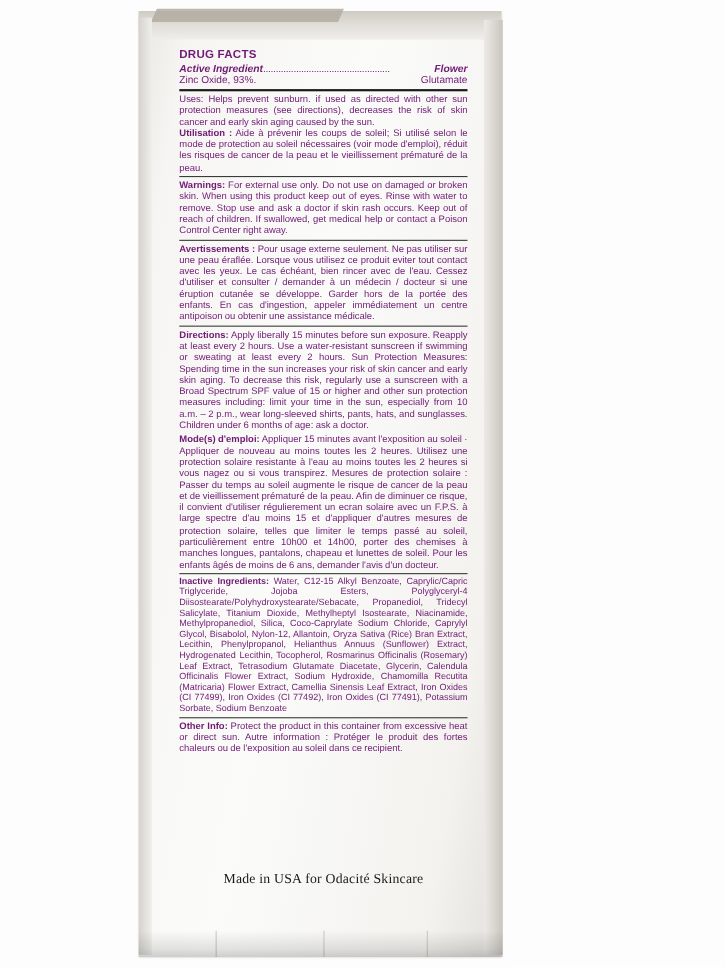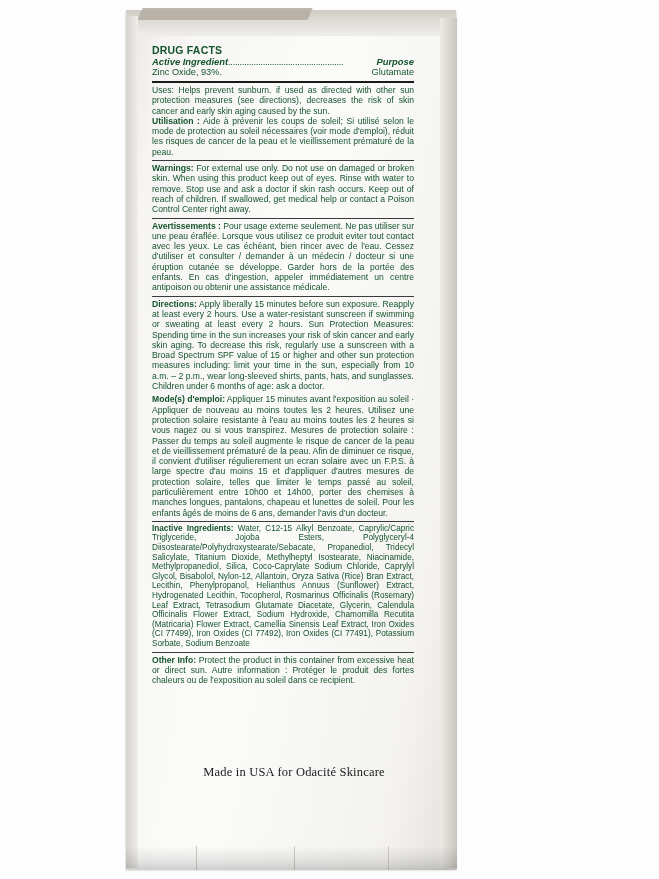--- a/index.html
+++ b/index.html
@@ -82,24 +82,24 @@
     left: 126px;
     top: 846px;
     width: 331px;
     height: 24px;
     background: linear-gradient(180deg, rgba(0,0,0,0.00) 0%, rgba(0,0,0,0.10) 70%, rgba(0,0,0,0.18) 100%);
   }
 
   
   .panel {
     position: absolute;
-    left: 152px;
+    left: 163px;
     top: 44px;
     width: 262px;
-    color: #14532d;
+    color: #701a75;
     font-family: "Liberation Sans", sans-serif;
   }
   .rule-thick {
     border-top: 2px solid #1a1a1a;
     margin: 3px 0 2px 0;
   }
   .rule-thin {
     border-top: 1px solid #3a3a3a;
     margin: 3px 0 2px 0;
   }
@@ -143,21 +143,21 @@
   .lead-b { font-weight: normal; }
   .small-block {
     font-size: 8.2px;
     line-height: 9.6px;
     text-align: justify;
     margin: 2px 0 3px 0;
   }
   .madein {
     position: absolute;
     left: 163px;
-    top: 765px;
+    top: 792px;
     width: 262px;
     text-align: center;
     font-size: 12.5px;
     color: #1b1b1d;
     font-family: "Liberation Serif", serif;
     letter-spacing: 0.2px;
   }
   .panel-inner { padding: 0; }
 </style>
 </head>
@@ -177,21 +177,21 @@
   <div class="seam" style="left:388px; top:846px; height:24px;"></div>
   <div class="bottom-shadow"></div>
 
   <div class="panel">
     <div class="panel-inner">
       <div class="hdr">DRUG FACTS</div>
 
       <div class="active-line">
         <span>Active Ingredient</span>
         <span class="dots">..................................................</span>
-        <span>Purpose</span>
+        <span>Flower</span>
       </div>
 
       <div class="active-line" style="font-style:normal;font-weight:normal;">
         <span class="sub-line">Zinc Oxide, 93%.</span>
         <span class="sub-line">Glutamate</span>
       </div>
 
       <div class="rule-thick"></div>
 
       <div class="block">

